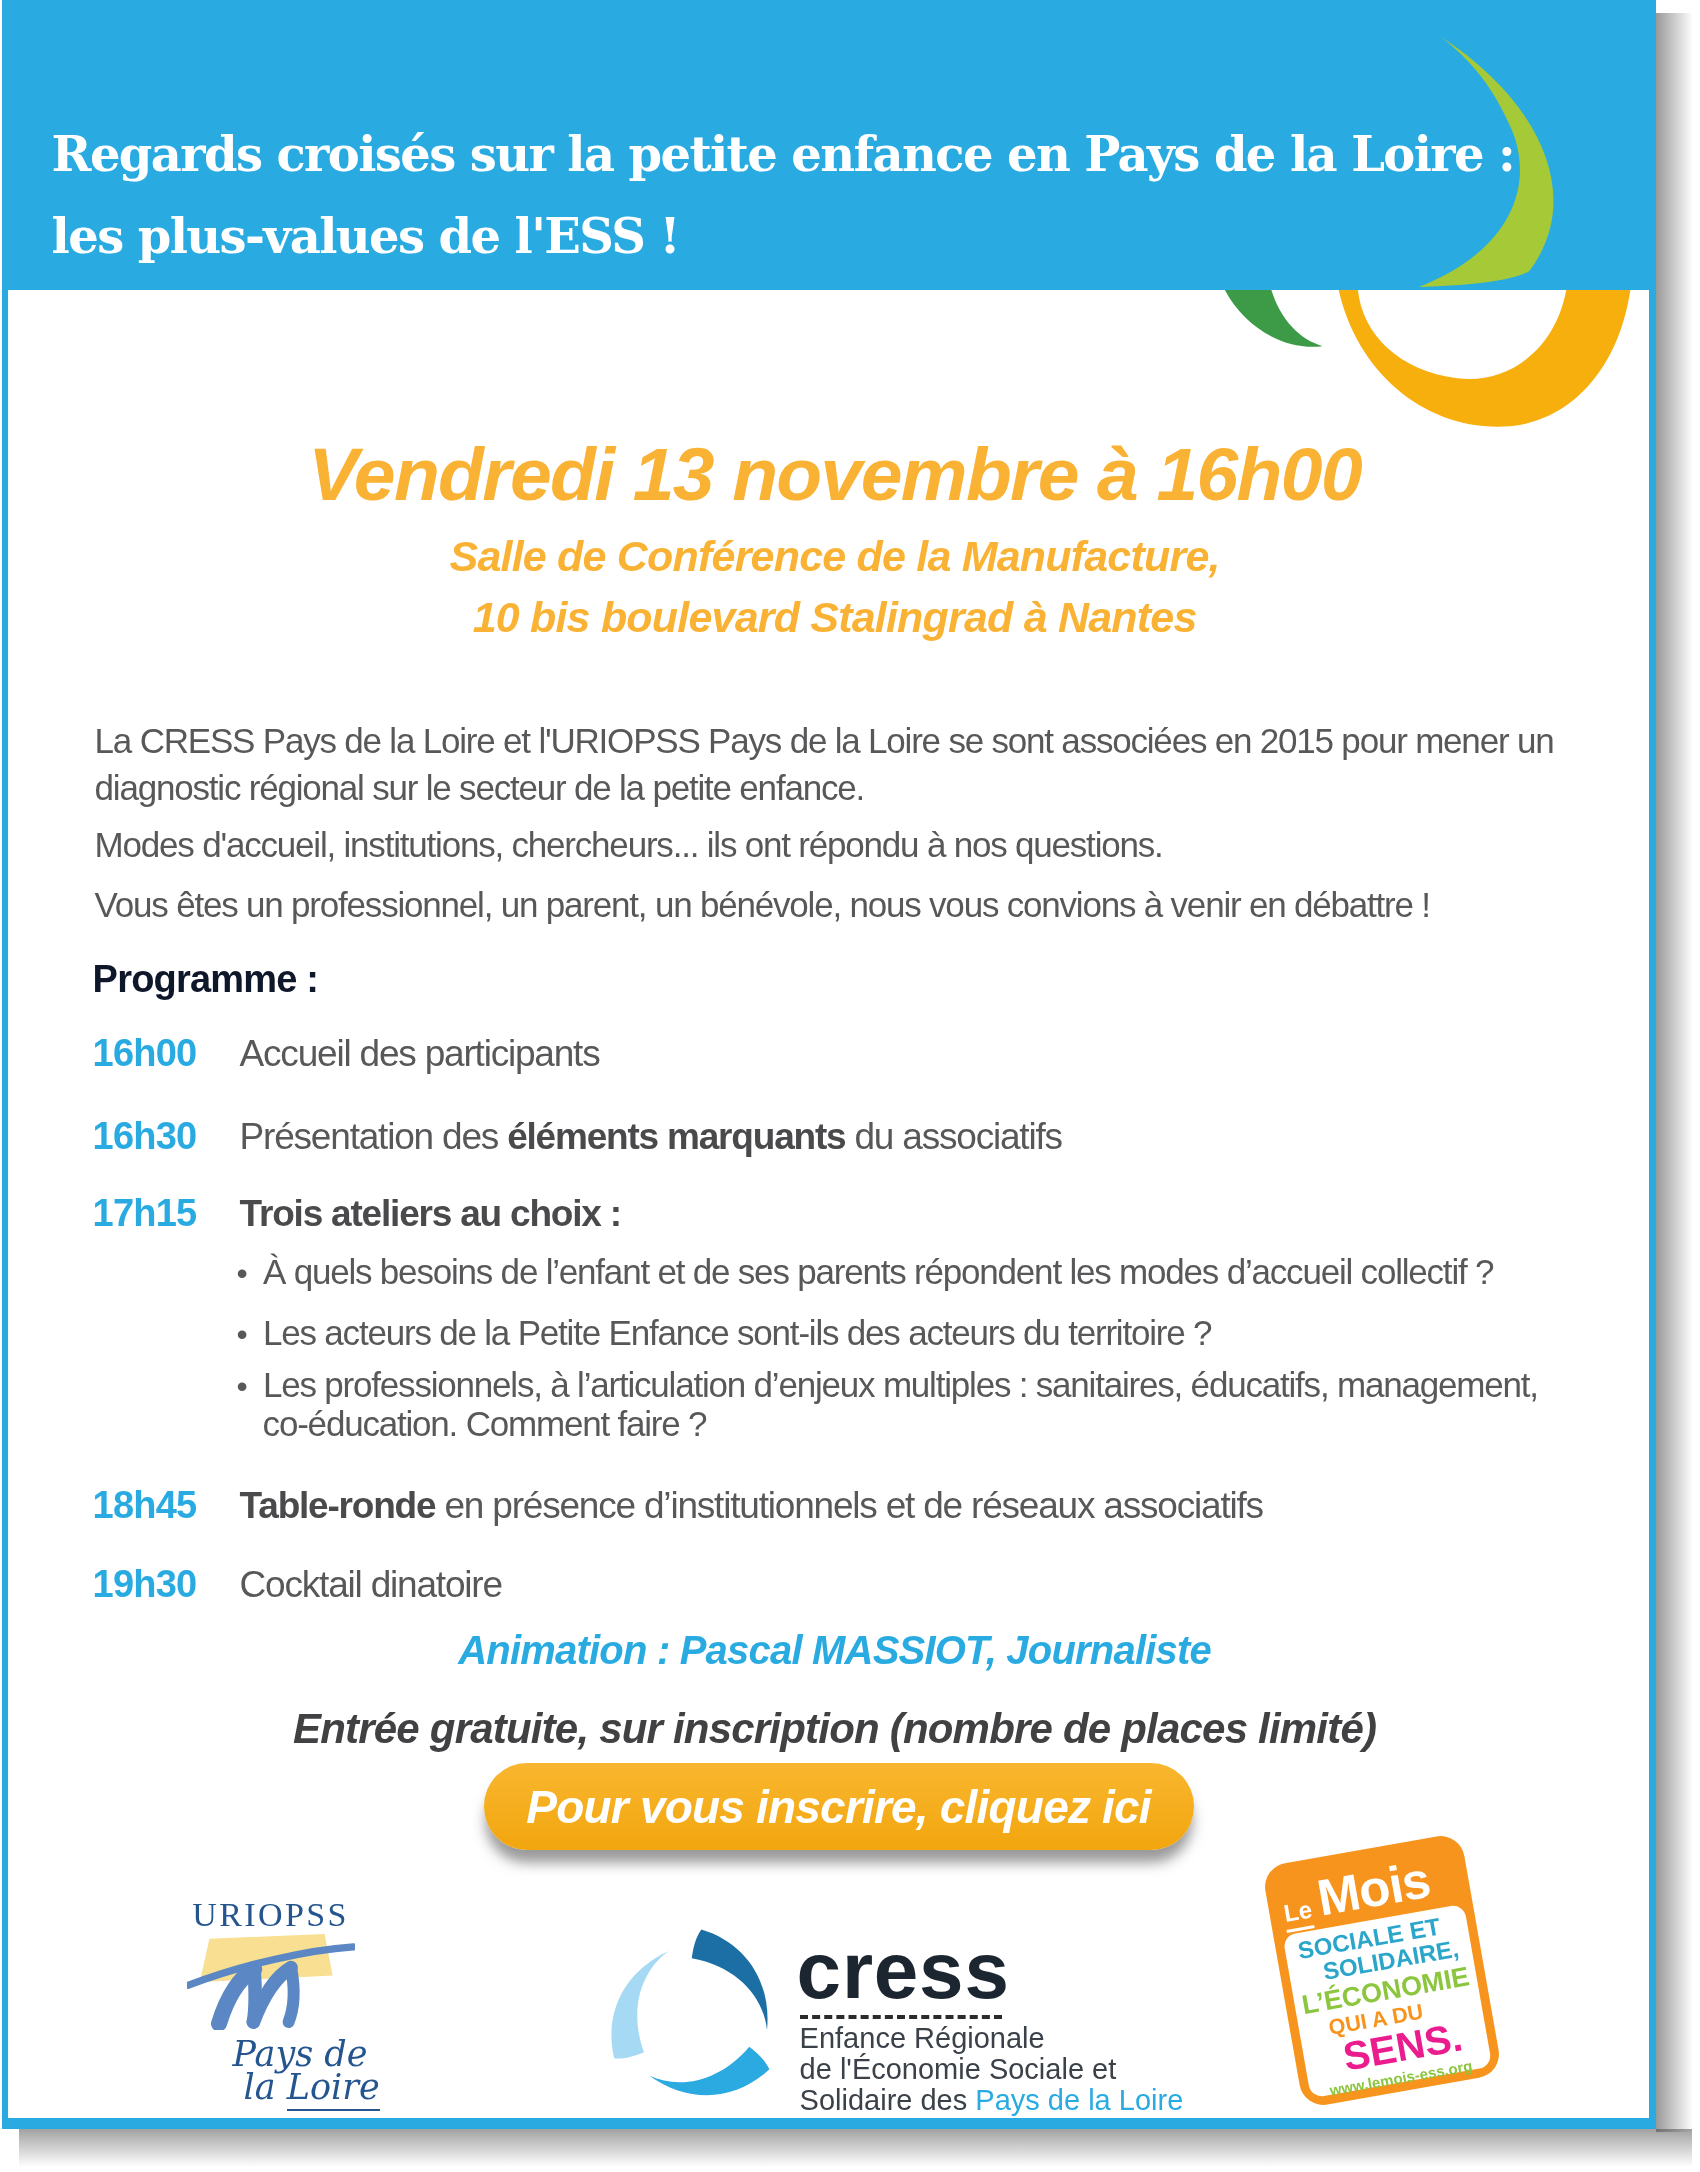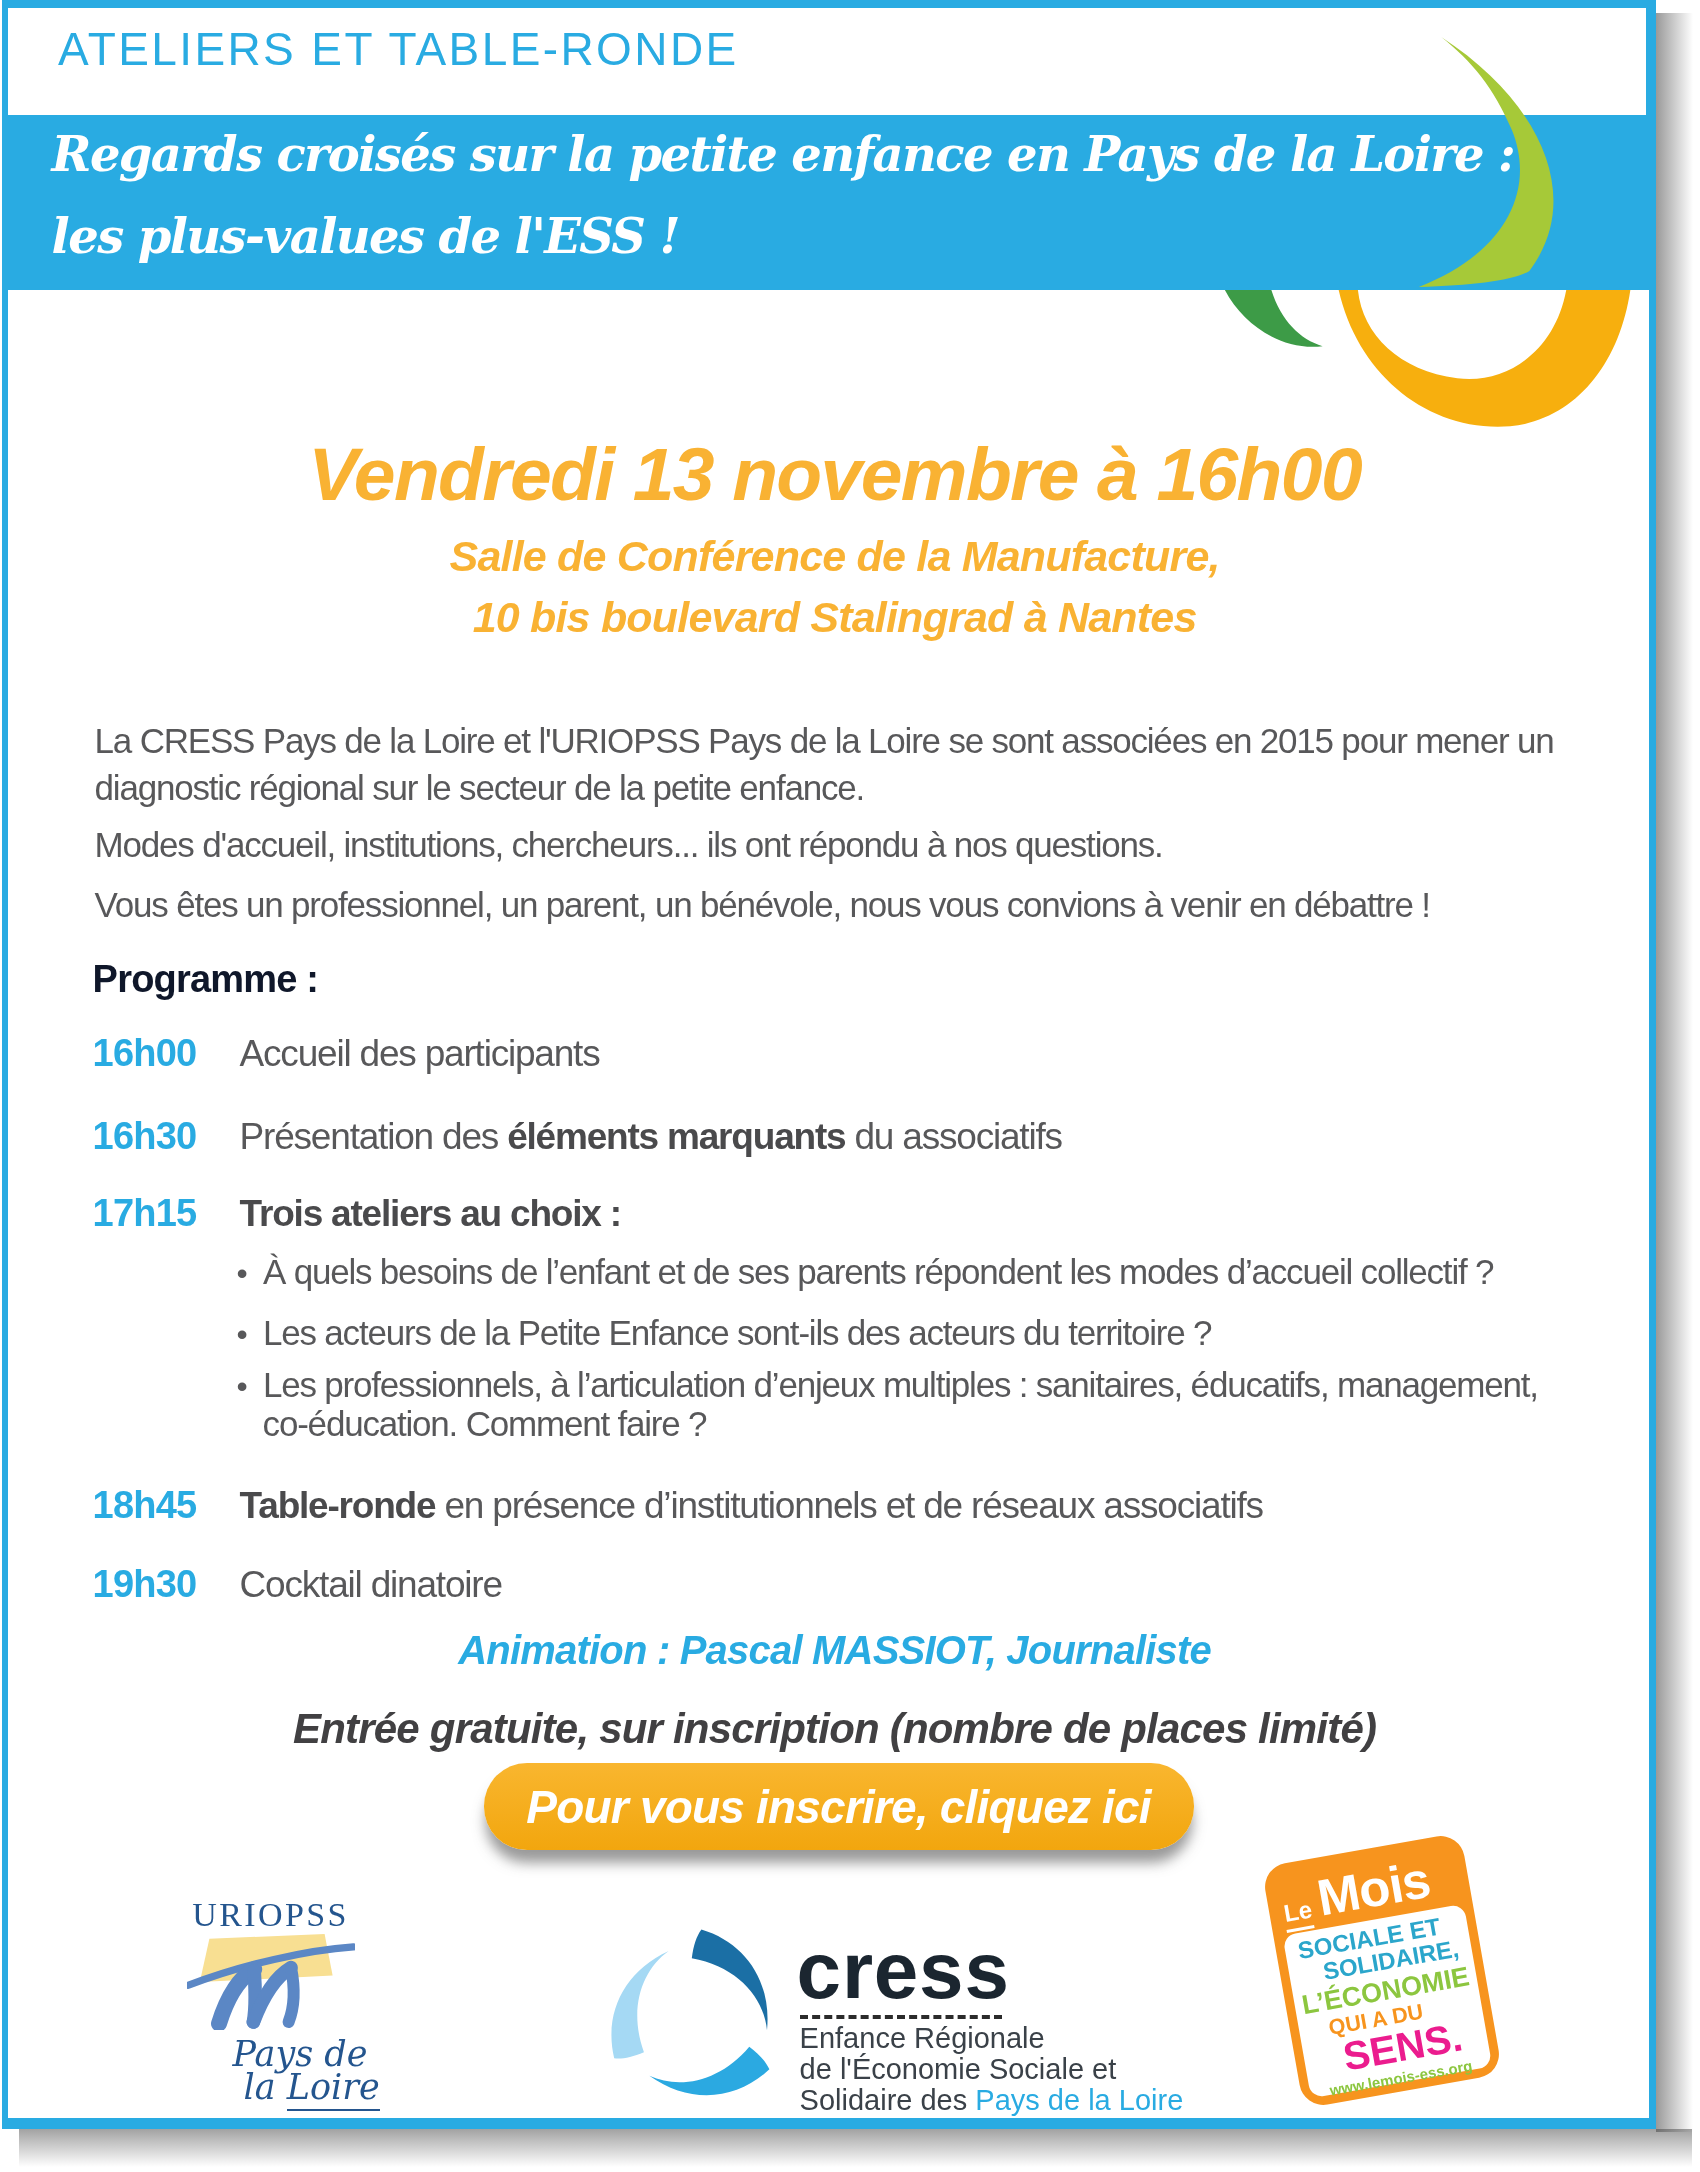--- a/index.html
+++ b/index.html
@@ -4,21 +4,21 @@
 <style>
   html,body{margin:0;padding:0;background:#ffffff;}
   #canvas{position:relative;width:1700px;height:2172px;background:#ffffff;overflow:hidden;
           font-family:"Liberation Sans",sans-serif;}
   .page{position:absolute;left:1.6px;top:0;width:1654px;height:2129px;background:#29ABE2;}
   .strip-top{position:absolute;left:6.4px;top:8px;width:1638px;height:107px;background:#ffffff;z-index:1;}
   .kicker{position:absolute;left:50px;top:14.4px;font-size:46px;color:#29ABE2;letter-spacing:2.4px;
           font-weight:400;white-space:nowrap;}
   .main-body{position:absolute;left:6.4px;top:290px;width:1641px;height:1828px;background:#ffffff;z-index:1;}
   .svg-under{position:absolute;left:0;top:0;z-index:2;}
-  .banner{position:absolute;left:0;top:115px;width:1478px;height:175px;background:#29ABE2;z-index:3;font-style:italic;}
+  .banner{position:absolute;left:0;top:115px;width:1478px;height:175px;background:#29ABE2;z-index:3;}
   .banner-line{position:absolute;left:50px;font-family:"DejaVu Serif",serif;font-weight:bold;
                color:#ffffff;font-size:48px;letter-spacing:-1.6px;white-space:nowrap;}
   .bl1{top:11.2px;} .bl2{top:93px;}
   .svg-over{position:absolute;left:0;top:0;z-index:4;}
   .content{position:absolute;left:0;top:0;width:1654px;height:1963px;z-index:5;}
   .centerwrap{position:absolute;left:72px;width:1522px;text-align:center;white-space:nowrap;}
   .date-h{top:431px;font-size:75px;font-weight:bold;font-style:italic;color:#F9B233;letter-spacing:-1.6px;}
   .venue{font-size:43px;font-weight:bold;font-style:italic;color:#F9B233;letter-spacing:-0.8px;}
   .v1{top:532px;} .v2{top:593px;}
   .para{position:absolute;left:93px;font-size:35px;color:#58585A;letter-spacing:-1.2px;white-space:nowrap;}
@@ -79,23 +79,20 @@
 </style>
 </head>
 <body>
 
 <div id="canvas">
   <div class="shadow-right"></div>
   <div class="shadow-bottom"></div>
 
   <div class="page">
 
-    <div class="strip-top">
-      <div class="kicker">ATELIERS ET TABLE-RONDE</div>
-    </div>
 
     <div class="main-body"></div>
 
     <svg class="svg-under" width="1654" height="561" viewBox="0 0 2064 700">
       <path d="M 1668 362 C 1692 468 1780 540 1882 532 C 1962 524 2018 456 2032 362 L 1952 362
                C 1938 438 1878 480 1816 472 C 1744 463 1698 418 1692 362 Z" fill="#F7AF0E"></path>
       <path d="M 1526 362 L 1584 362 C 1596 400 1620 424 1648 432 C 1600 438 1550 408 1526 362 Z" fill="#3D9B47"></path>
     </svg>
 
     <div class="banner">

